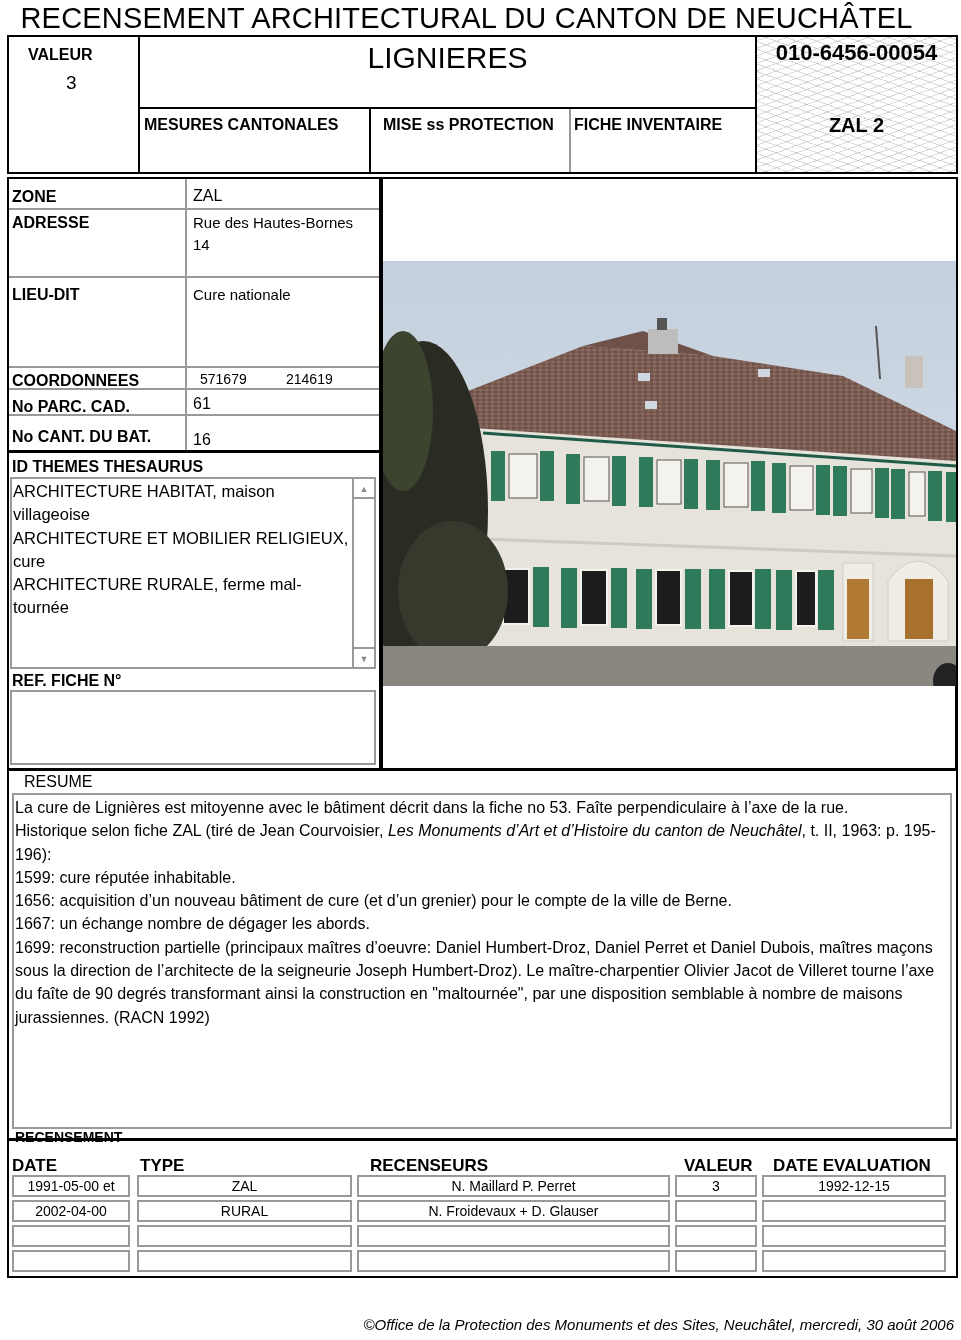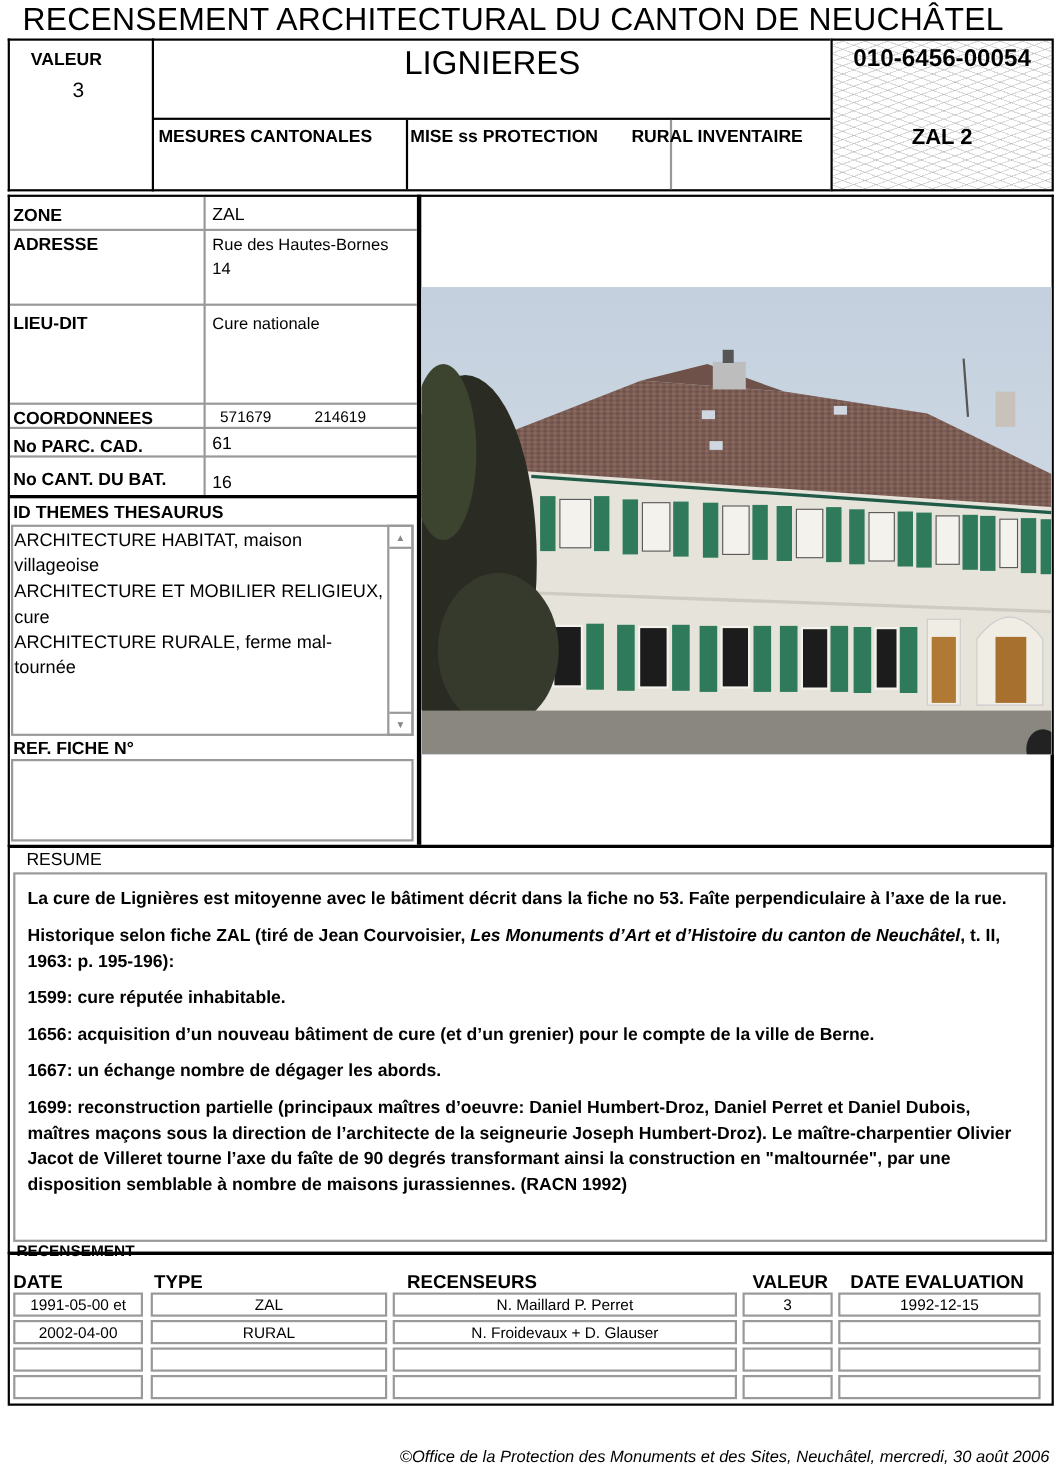--- a/index.html
+++ b/index.html
@@ -8,21 +8,21 @@
   .page-title { left: 0; top: 0; width: 933px; text-align: center; font-size: 29px; letter-spacing: 0.2px; line-height: 36px; }
 
   
   .hdr { left: 7px; top: 35px; width: 750px; height: 139px; border: 2px solid #000; border-right: none; }
   .valeur-box { left: 7px; top: 35px; width: 133px; height: 139px; border-right: 2px solid #000; }
   .valeur-label { left: 28px; top: 46px; font-weight: bold; font-size: 16px; }
   .valeur-val { left: 66px; top: 72px; font-size: 19px; }
   .commune { left: 140px; top: 37px; width: 615px; height: 72px; text-align: center; font-size: 30px; line-height: 38px; padding-top: 2px; border-bottom: 2px solid #000; }
   .mesure { top: 109px; height: 63px; font-weight: bold; font-size: 16px; padding: 7px 0 0 4px; }
   .mesure.m1 { left: 140px; width: 231px; border-right: 2px solid #000; }
-  .mesure.m2 { left: 371px; width: 240px; border-right: 2px solid #999; padding-left: 2px; }
+  .mesure.m2 { left: 371px; width: 200px; border-right: 2px solid #999; padding-left: 12px; }
   .mesure.m3 { left: 571px; width: 184px; padding-left: 3px; }
   .code-box { left: 755px; top: 35px; width: 203px; height: 139px; border: 2px solid #000;
     background-color: #fff;
     background-image:
       repeating-linear-gradient(160deg, transparent 0 3px, rgba(150,150,150,0.35) 3px 4px, transparent 4px 7px),
       repeating-linear-gradient(20deg, transparent 0 3px, rgba(150,150,150,0.35) 3px 4px, transparent 4px 7px);
   }
   .code-text { left: 755px; top: 40px; width: 203px; text-align: center; font-weight: bold; font-size: 22px; }
   .zal-text { left: 755px; top: 114px; width: 203px; text-align: center; font-weight: bold; font-size: 20px; }
 
@@ -47,21 +47,21 @@
   .ref-box { left: 10px; top: 690px; width: 366px; height: 75px; border: 2px solid #999; }
 
   
   .photo { left: 383px; top: 261px; width: 573px; height: 425px; overflow: hidden; background: #c9d3df; }
 
   
   .res { left: 7px; top: 768px; width: 951px; height: 372px; border: 2px solid #000; border-top: 3px solid #000; }
   .res-label { left: 24px; top: 773px; font-weight: normal; font-size: 16px; }
   .res-box { left: 12px; top: 793px; width: 940px; height: 336px; border: 2px solid #999; }
   .res-text { left: 15px; top: 796px; width: 934px; font-size: 16px; line-height: 23.3px; }
-  .res-text p { margin: 10px; font-weight: bold; }
+  .res-text p { margin: 0; }
 
   
   .rec { left: 7px; top: 1138px; width: 951px; height: 140px; border: 2px solid #000; border-top: 3px solid #000; }
   .rec-title { left: 15px; top: 1128px; font-weight: bold; font-size: 14px; line-height: 18px; }
   .rec-h { top: 1157px; font-weight: bold; font-size: 17px; line-height: 18px; }
   .cell { height: 22px; border: 2px solid #999; font-size: 14px; text-align: center; line-height: 18px; }
 
   
   .footer { right: 7px; top: 1316px; font-style: italic; font-size: 15px; }
 </style>
@@ -70,21 +70,21 @@
 
 <div class="abs page-title">RECENSEMENT ARCHITECTURAL DU CANTON DE NEUCHÂTEL</div>
 
 <div class="abs hdr"></div>
 <div class="abs valeur-box"></div>
 <div class="abs valeur-label">VALEUR</div>
 <div class="abs valeur-val">3</div>
 <div class="abs commune">LIGNIERES</div>
 <div class="abs mesure m1">MESURES CANTONALES</div>
 <div class="abs mesure m2">MISE ss PROTECTION</div>
-<div class="abs mesure m3">RURAL INVENTAIRE</div>
+<div class="abs mesure m3">FICHE INVENTAIRE</div>
 <div class="abs code-box"></div>
 <div class="abs code-text">010-6456-00054</div>
 <div class="abs zal-text">ZAL 2</div>
 
 <div class="abs mid"></div>
 <div class="abs midsplit"></div>
 <div class="abs rightbottom"></div>
 
 <div class="abs fcol" style="top:179px;height:273px;"></div>
 

